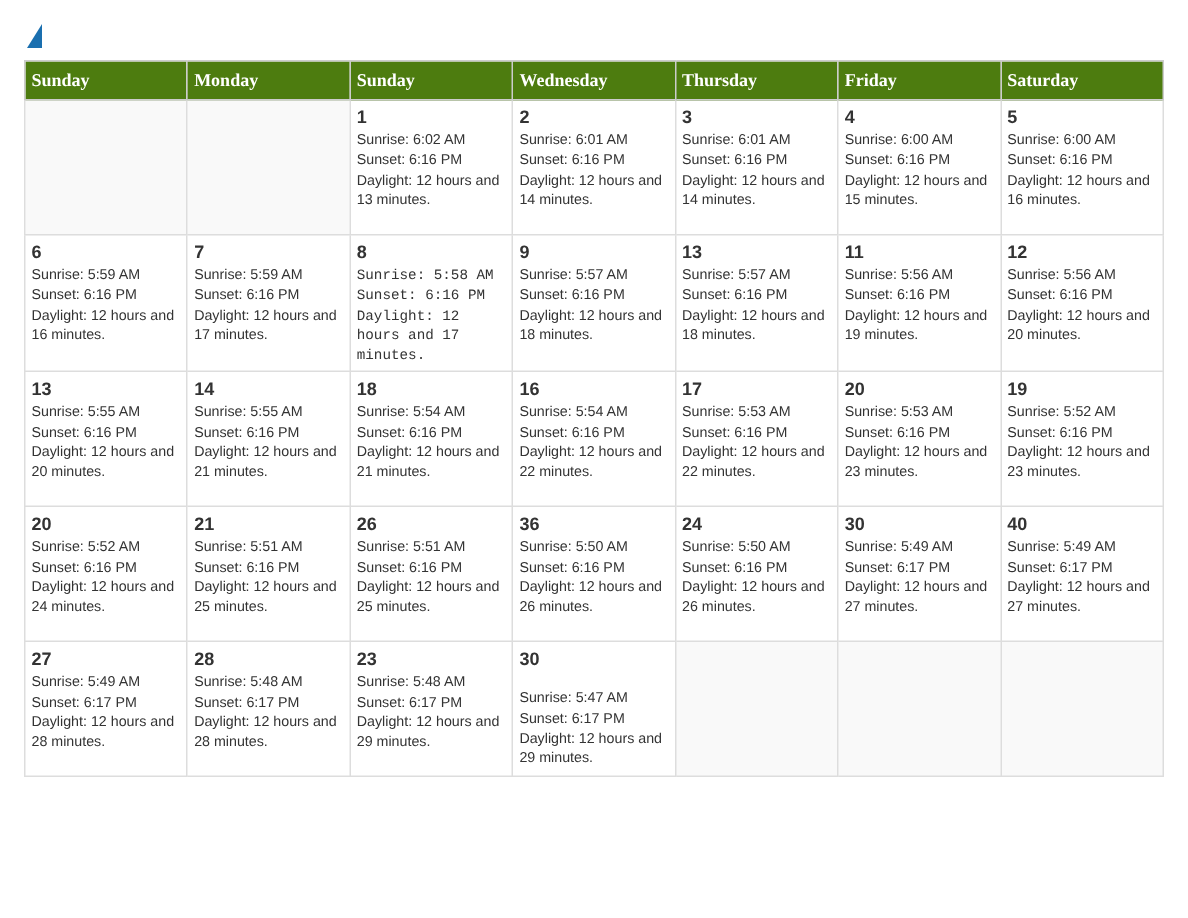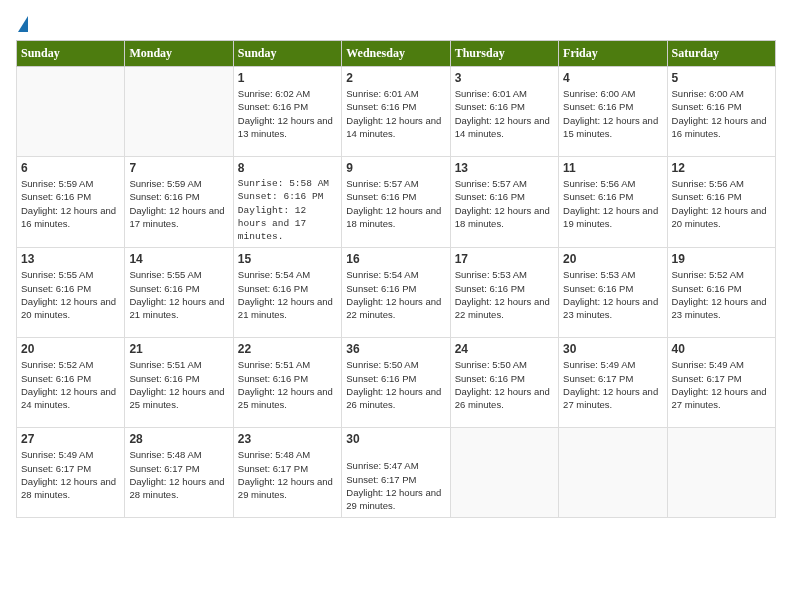--- a/index.html
+++ b/index.html
@@ -208,21 +208,21 @@
 Sunset: 6:16 PM
 Daylight: 12 hours and 20 minutes.</div>
         </td>
         <td>
           <span class="day-number">14</span>
           <div class="day-info" style="white-space: pre-line;">Sunrise: 5:55 AM
 Sunset: 6:16 PM
 Daylight: 12 hours and 21 minutes.</div>
         </td>
         <td>
-          <span class="day-number">15</span>
+          <span class="day-number">18</span>
           <div class="day-info" style="white-space: pre-line;">Sunrise: 5:54 AM
 Sunset: 6:16 PM
 Daylight: 12 hours and 21 minutes.</div>
         </td>
         <td>
           <span class="day-number">16</span>
           <div class="day-info" style="white-space: pre-line;">Sunrise: 5:54 AM
 Sunset: 6:16 PM
 Daylight: 12 hours and 22 minutes.</div>
         </td>
@@ -252,21 +252,21 @@
 Sunset: 6:16 PM
 Daylight: 12 hours and 24 minutes.</div>
         </td>
         <td>
           <span class="day-number">21</span>
           <div class="day-info" style="white-space: pre-line;">Sunrise: 5:51 AM
 Sunset: 6:16 PM
 Daylight: 12 hours and 25 minutes.</div>
         </td>
         <td>
-          <span class="day-number">22</span>
+          <span class="day-number">26</span>
           <div class="day-info" style="white-space: pre-line;">Sunrise: 5:51 AM
 Sunset: 6:16 PM
 Daylight: 12 hours and 25 minutes.</div>
         </td>
         <td>
           <span class="day-number">36</span>
           <div class="day-info" style="white-space: pre-line;">Sunrise: 5:50 AM
 Sunset: 6:16 PM
 Daylight: 12 hours and 26 minutes.</div>
         </td>

